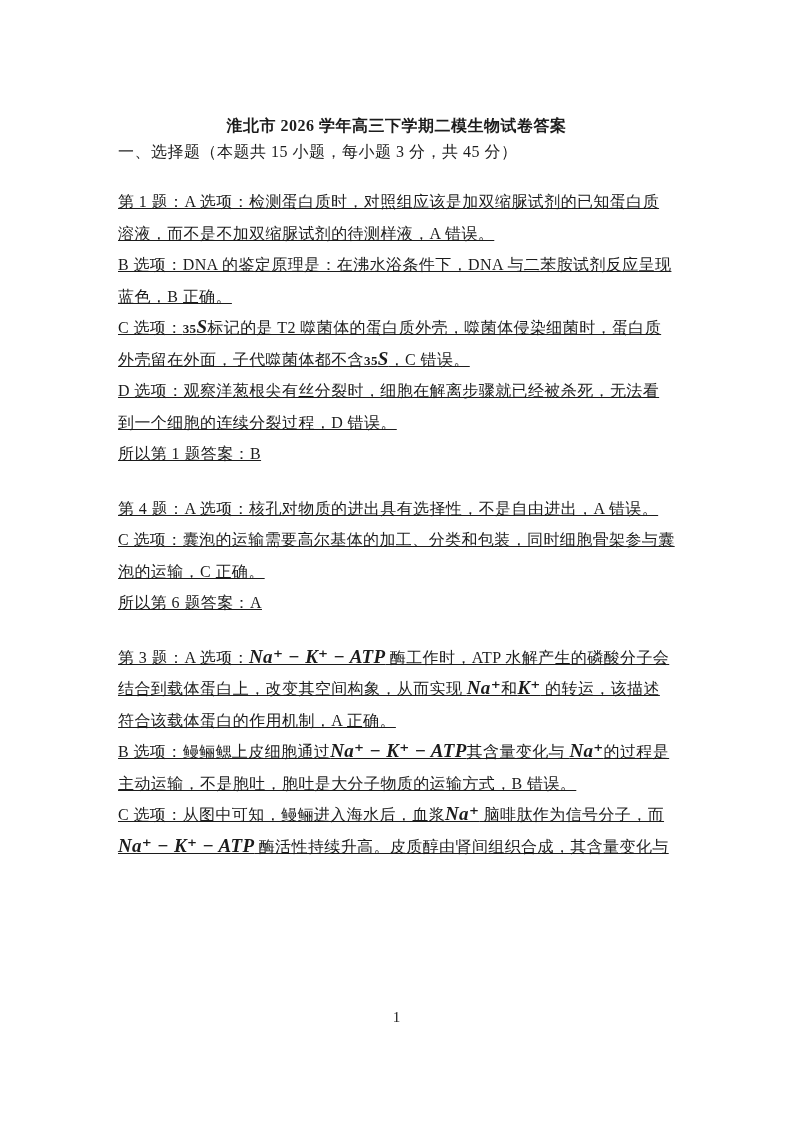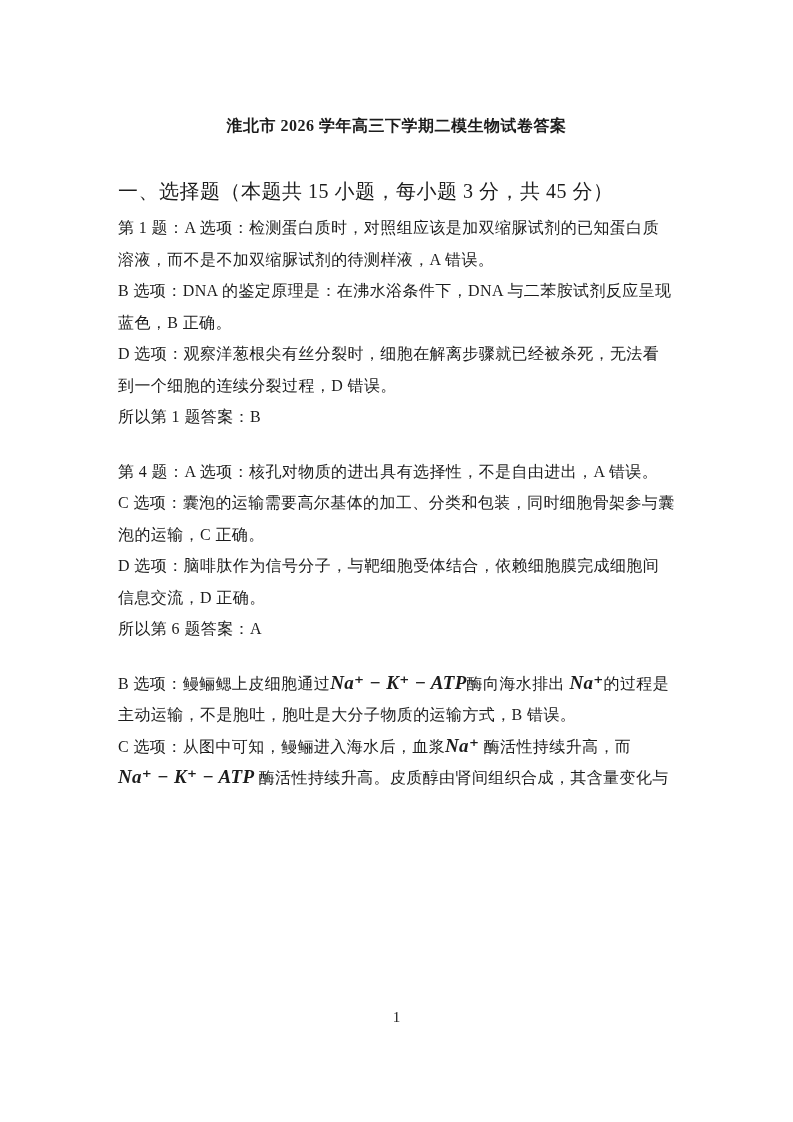--- a/index.html
+++ b/index.html
@@ -21,27 +21,27 @@
   }
   .title {
     margin-top: 113px;
     text-align: center;
     font-size: 16px;
     font-weight: bold;
     line-height: 26px;
     letter-spacing: 0.5px;
   }
   .section-heading {
-    margin-top: 39px;
-    font-size: 20px;
+    font-size: 16px;
     line-height: 26px;
     letter-spacing: 0.5px;
   }
   .questions {
-    margin-top: 8px;
+    margin-top: 21px;
+    text-decoration: underline;
   }
   .question {
     margin-top: 23px;
   }
   .question:first-child {
     margin-top: 0;
   }
   .para {
     margin: 0;
     font-size: 16px;
@@ -82,29 +82,30 @@
 <body>
 
 <div class="page">
   <div class="doc">
     <div class="title">淮北市 2026 学年高三下学期二模生物试卷答案</div>
     <div class="section-heading">一、选择题（本题共 15 小题，每小题 3 分，共 45 分）</div>
     <div class="questions">
         <div class="question">
           <p class="para"><span class="seg-t">第 1 题：A 选项：检测蛋白质时，对照组应该是加双缩脲试剂的已知蛋白质溶液，而不是不加双缩脲试剂的待测样液，A 错误。</span></p>
           <p class="para"><span class="seg-t">B 选项：DNA 的鉴定原理是：在沸水浴条件下，DNA 与二苯胺试剂反应呈现蓝色，B 正确。</span></p>
+          <p class="para"><span class="seg-t">C 选项：</span><span class="seg-ms">35</span><span class="seg-m">S</span><span class="seg-t">标记的是 T2 噬菌体的蛋白质外壳，噬菌体侵染细菌时，蛋白质外壳留在外面，子代噬菌体都不含</span><span class="seg-ms">35</span><span class="seg-m">S</span><span class="seg-t">，C 错误。</span></p>
           <p class="para"><span class="seg-t">D 选项：观察洋葱根尖有丝分裂时，细胞在解离步骤就已经被杀死，无法看到一个细胞的连续分裂过程，D 错误。</span></p>
           <p class="para"><span class="seg-t">所以第 1 题答案：B</span></p>
         </div>
         <div class="question">
           <p class="para"><span class="seg-t">第 4 题：A 选项：核孔对物质的进出具有选择性，不是自由进出，A 错误。</span></p>
           <p class="para"><span class="seg-t">C 选项：囊泡的运输需要高尔基体的加工、分类和包装，同时细胞骨架参与囊泡的运输，C 正确。</span></p>
-          <p class="para"><span class="seg-t">D 选项：脑啡肽作为信号分子，与靶细胞受体结合，依赖细胞膜完成细胞间信息交流，D 正确。</span></p>
           <p class="para"><span class="seg-t">所以第 6 题答案：A</span></p>
         </div>
         <div class="question">
-          <p class="para"><span class="seg-t">B 选项：鳗鲡鳃上皮细胞通过</span><span class="seg-m">Na⁺ − K⁺ − ATP</span><span class="seg-t">酶向海水排出 </span><span class="seg-m">Na⁺</span><span class="seg-t">的过程是主动运输，不是胞吐，胞吐是大分子物质的运输方式，B 错误。</span></p>
-          <p class="para"><span class="seg-t">C 选项：从图中可知，鳗鲡进入海水后，血浆</span><span class="seg-m">Na⁺</span><span class="seg-t"> 酶活性持续升高，而</span><span class="seg-m">Na⁺ − K⁺ − ATP</span><span class="seg-t"> 酶活性持续升高。皮质醇由肾间组织合成，其含量变化与</span></p>
+          <p class="para"><span class="seg-t">第 3 题：A 选项：</span><span class="seg-m">Na⁺ − K⁺ − ATP</span><span class="seg-t"> 酶工作时，ATP 水解产生的磷酸分子会结合到载体蛋白上，改变其空间构象，从而实现 </span><span class="seg-m">Na⁺</span><span class="seg-t">和</span><span class="seg-m">K⁺</span><span class="seg-t"> 的转运，该描述符合该载体蛋白的作用机制，A 正确。</span></p>
+          <p class="para"><span class="seg-t">B 选项：鳗鲡鳃上皮细胞通过</span><span class="seg-m">Na⁺ − K⁺ − ATP</span><span class="seg-t">其含量变化与 </span><span class="seg-m">Na⁺</span><span class="seg-t">的过程是主动运输，不是胞吐，胞吐是大分子物质的运输方式，B 错误。</span></p>
+          <p class="para"><span class="seg-t">C 选项：从图中可知，鳗鲡进入海水后，血浆</span><span class="seg-m">Na⁺</span><span class="seg-t"> 脑啡肽作为信号分子，而</span><span class="seg-m">Na⁺ − K⁺ − ATP</span><span class="seg-t"> 酶活性持续升高。皮质醇由肾间组织合成，其含量变化与</span></p>
         </div>
       </div>
   </div>
   <div class="page-number">1</div>
 </div>
 
 </body></html>

